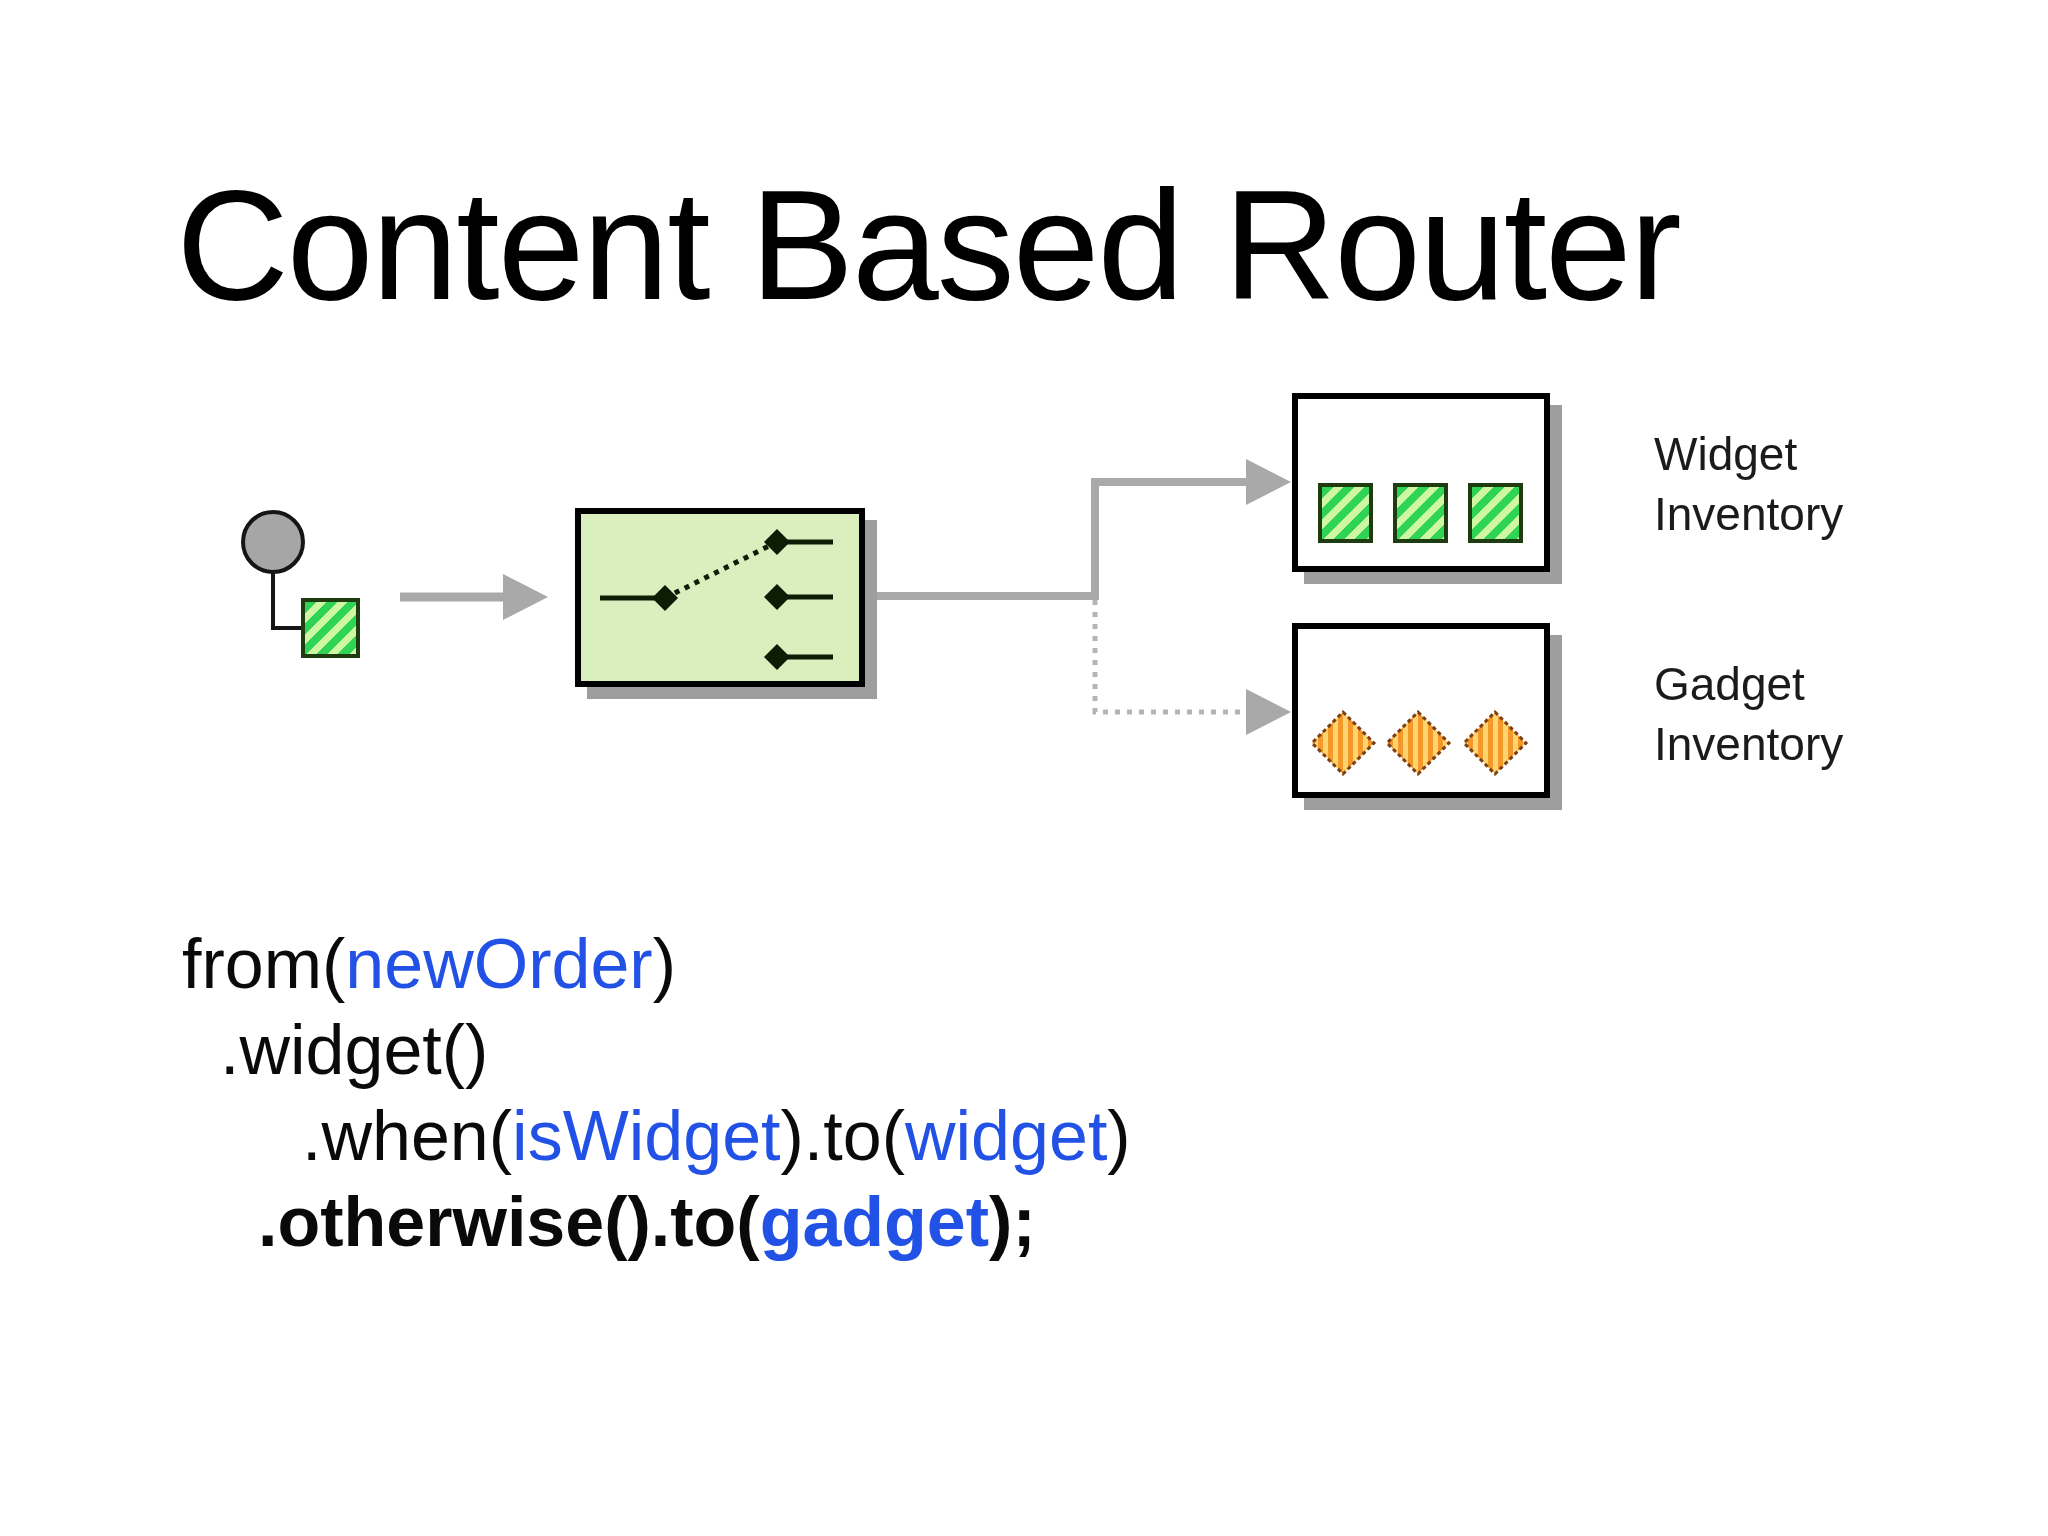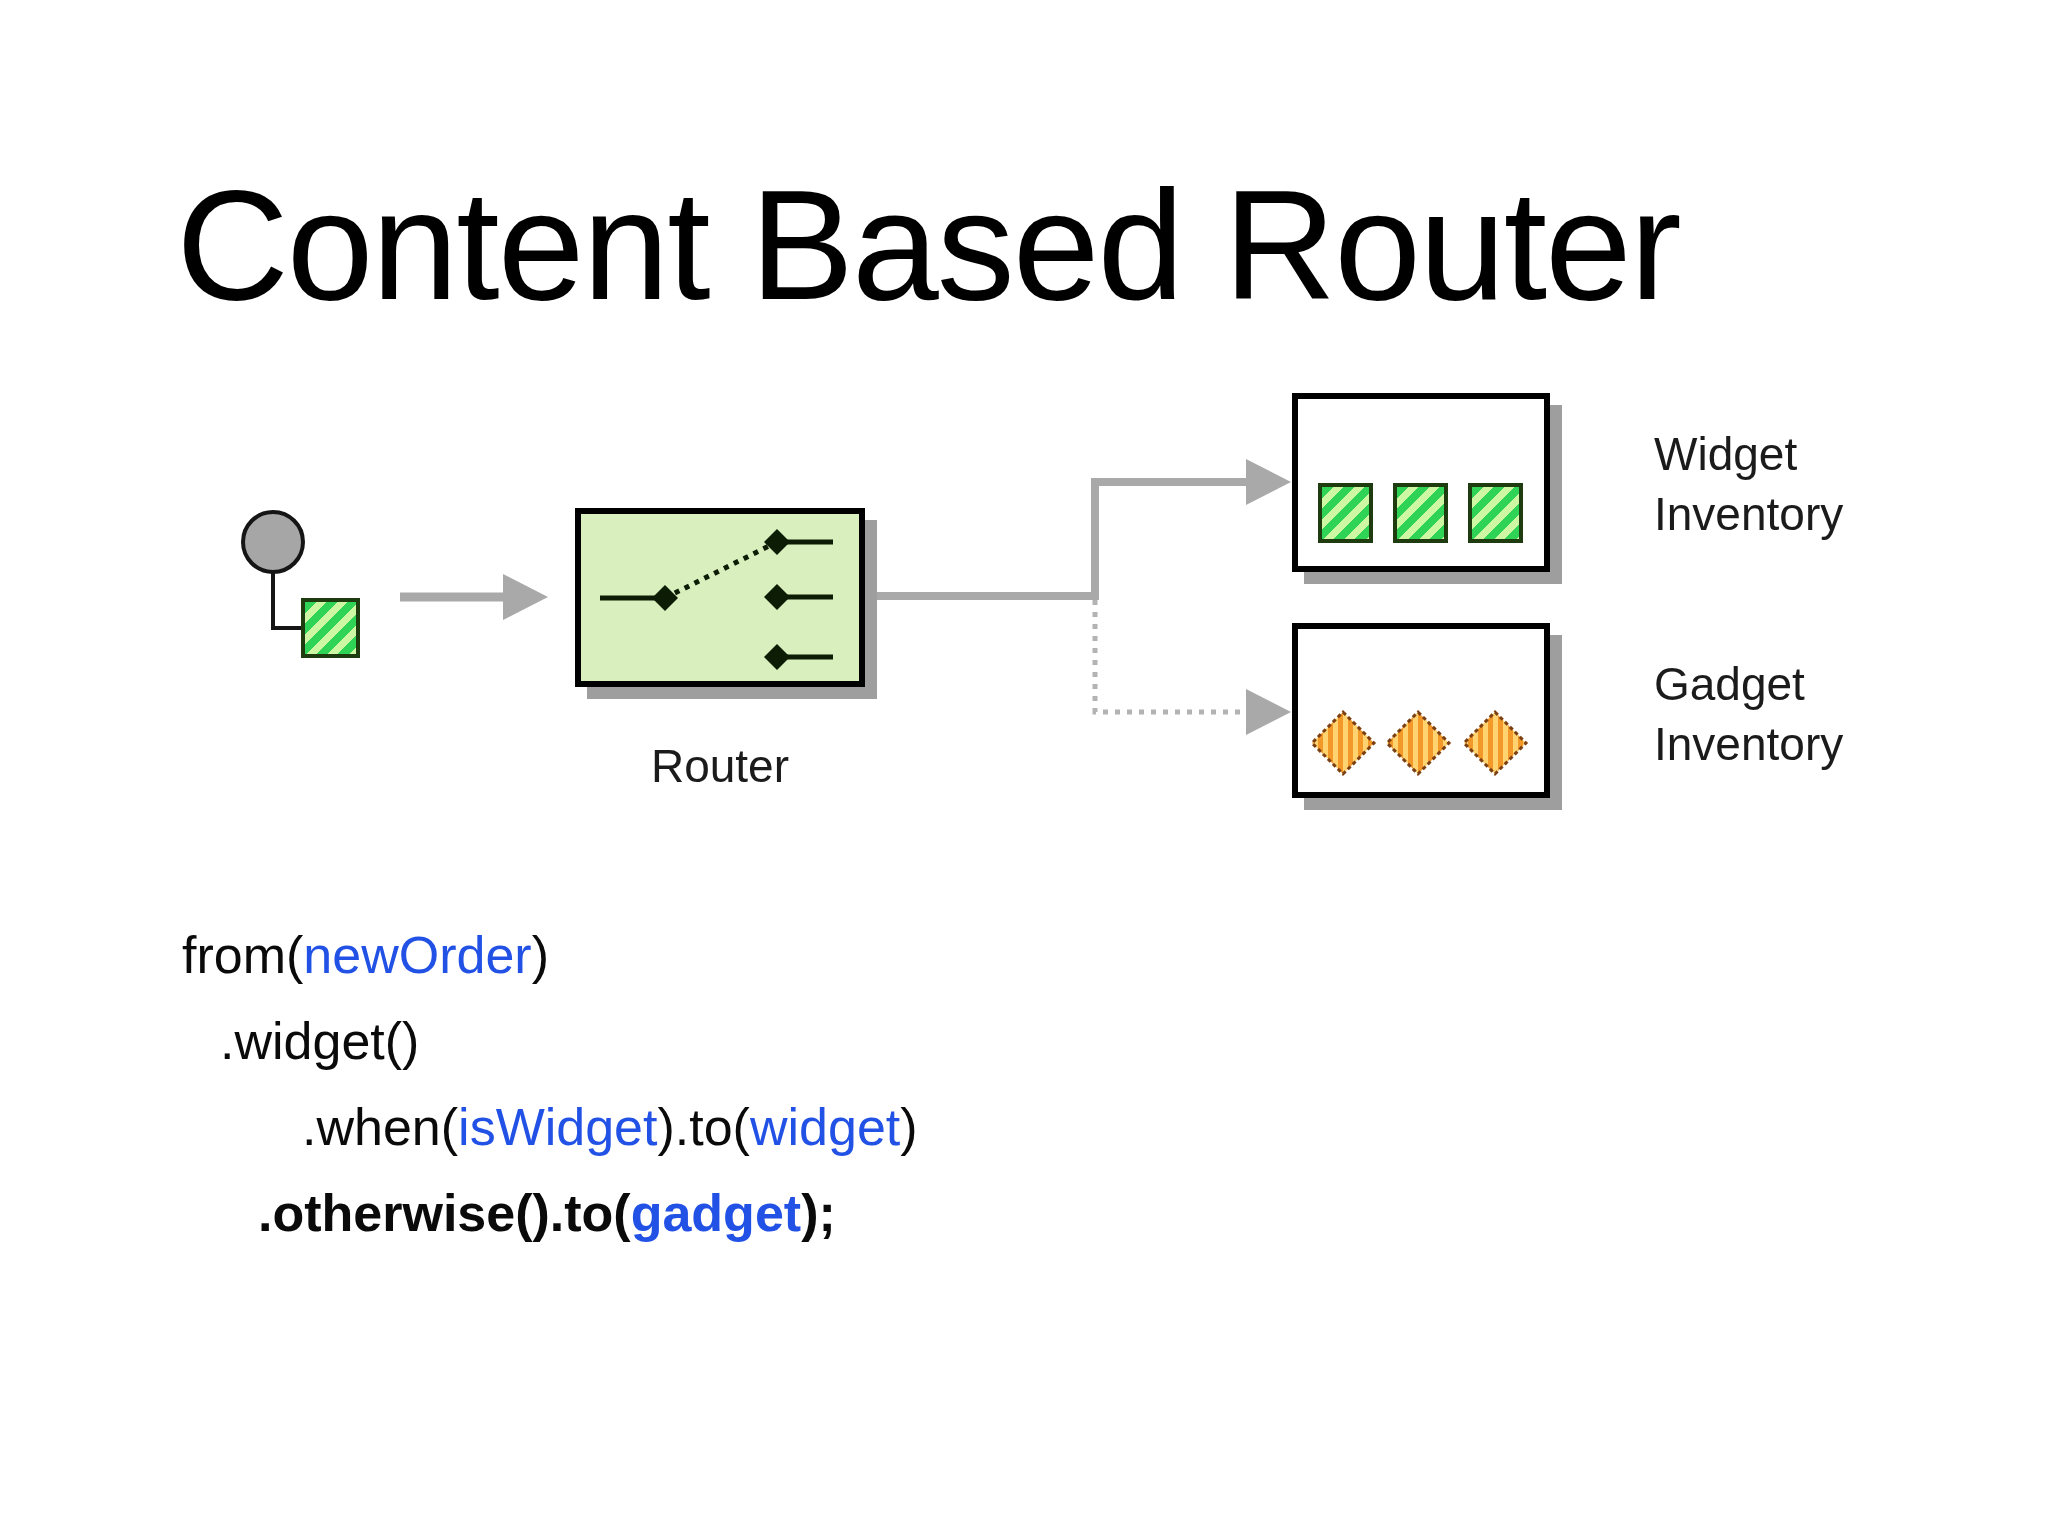--- a/index.html
+++ b/index.html
@@ -58,21 +58,21 @@
     font-size:46px;
     line-height:60px;
     white-space:nowrap;
   }
   .new-order-label{ left:150px;top:683px;width:260px;text-align:center; }
   .router-label{ left:575px;top:736px;width:290px;text-align:center; }
   .widget-label{ left:1654px;top:424px; }
   .gadget-label{ left:1654px;top:654px; }
   .code-line{
     position:absolute;
-    font-size:52px;
+    font-size:70px;
     line-height:1;
     color:#0a0a0a;
     white-space:pre;
   }
   .code-blue{ color:#2251e6; }
   .cl1{ left:182px;top:929px; }
   .cl2{ left:220px;top:1015px; }
   .cl3{ left:258px;top:1101px;margin-left:44px; }
   .cl4{ left:258px;top:1187px;font-weight:bold; }
 </style>
@@ -109,21 +109,20 @@
       <line x1="84" y1="84" x2="196" y2="28" stroke="#0d1c05" stroke-width="5" stroke-dasharray="5 6"></line>
       <line x1="196" y1="28" x2="252" y2="28" stroke="#0d1c05" stroke-width="5"></line>
       <line x1="196" y1="83" x2="252" y2="83" stroke="#0d1c05" stroke-width="5"></line>
       <line x1="196" y1="143" x2="252" y2="143" stroke="#0d1c05" stroke-width="5"></line>
       <polygon points="84,71 97,84 84,97 71,84" fill="#0d1c05"></polygon>
       <polygon points="196,15 209,28 196,41 183,28" fill="#0d1c05"></polygon>
       <polygon points="196,70 209,83 196,96 183,83" fill="#0d1c05"></polygon>
       <polygon points="196,130 209,143 196,156 183,143" fill="#0d1c05"></polygon>
     </svg>
   </div>
-  <div class="label router-label">Router</div>
 
   <div class="inv-box widget-box">
     <div class="hatch-sq wsq1"></div>
     <div class="hatch-sq wsq2"></div>
     <div class="hatch-sq wsq3"></div>
   </div>
   <div class="label widget-label">
     <div>Widget</div>
     <div>Inventory</div>
   </div>

